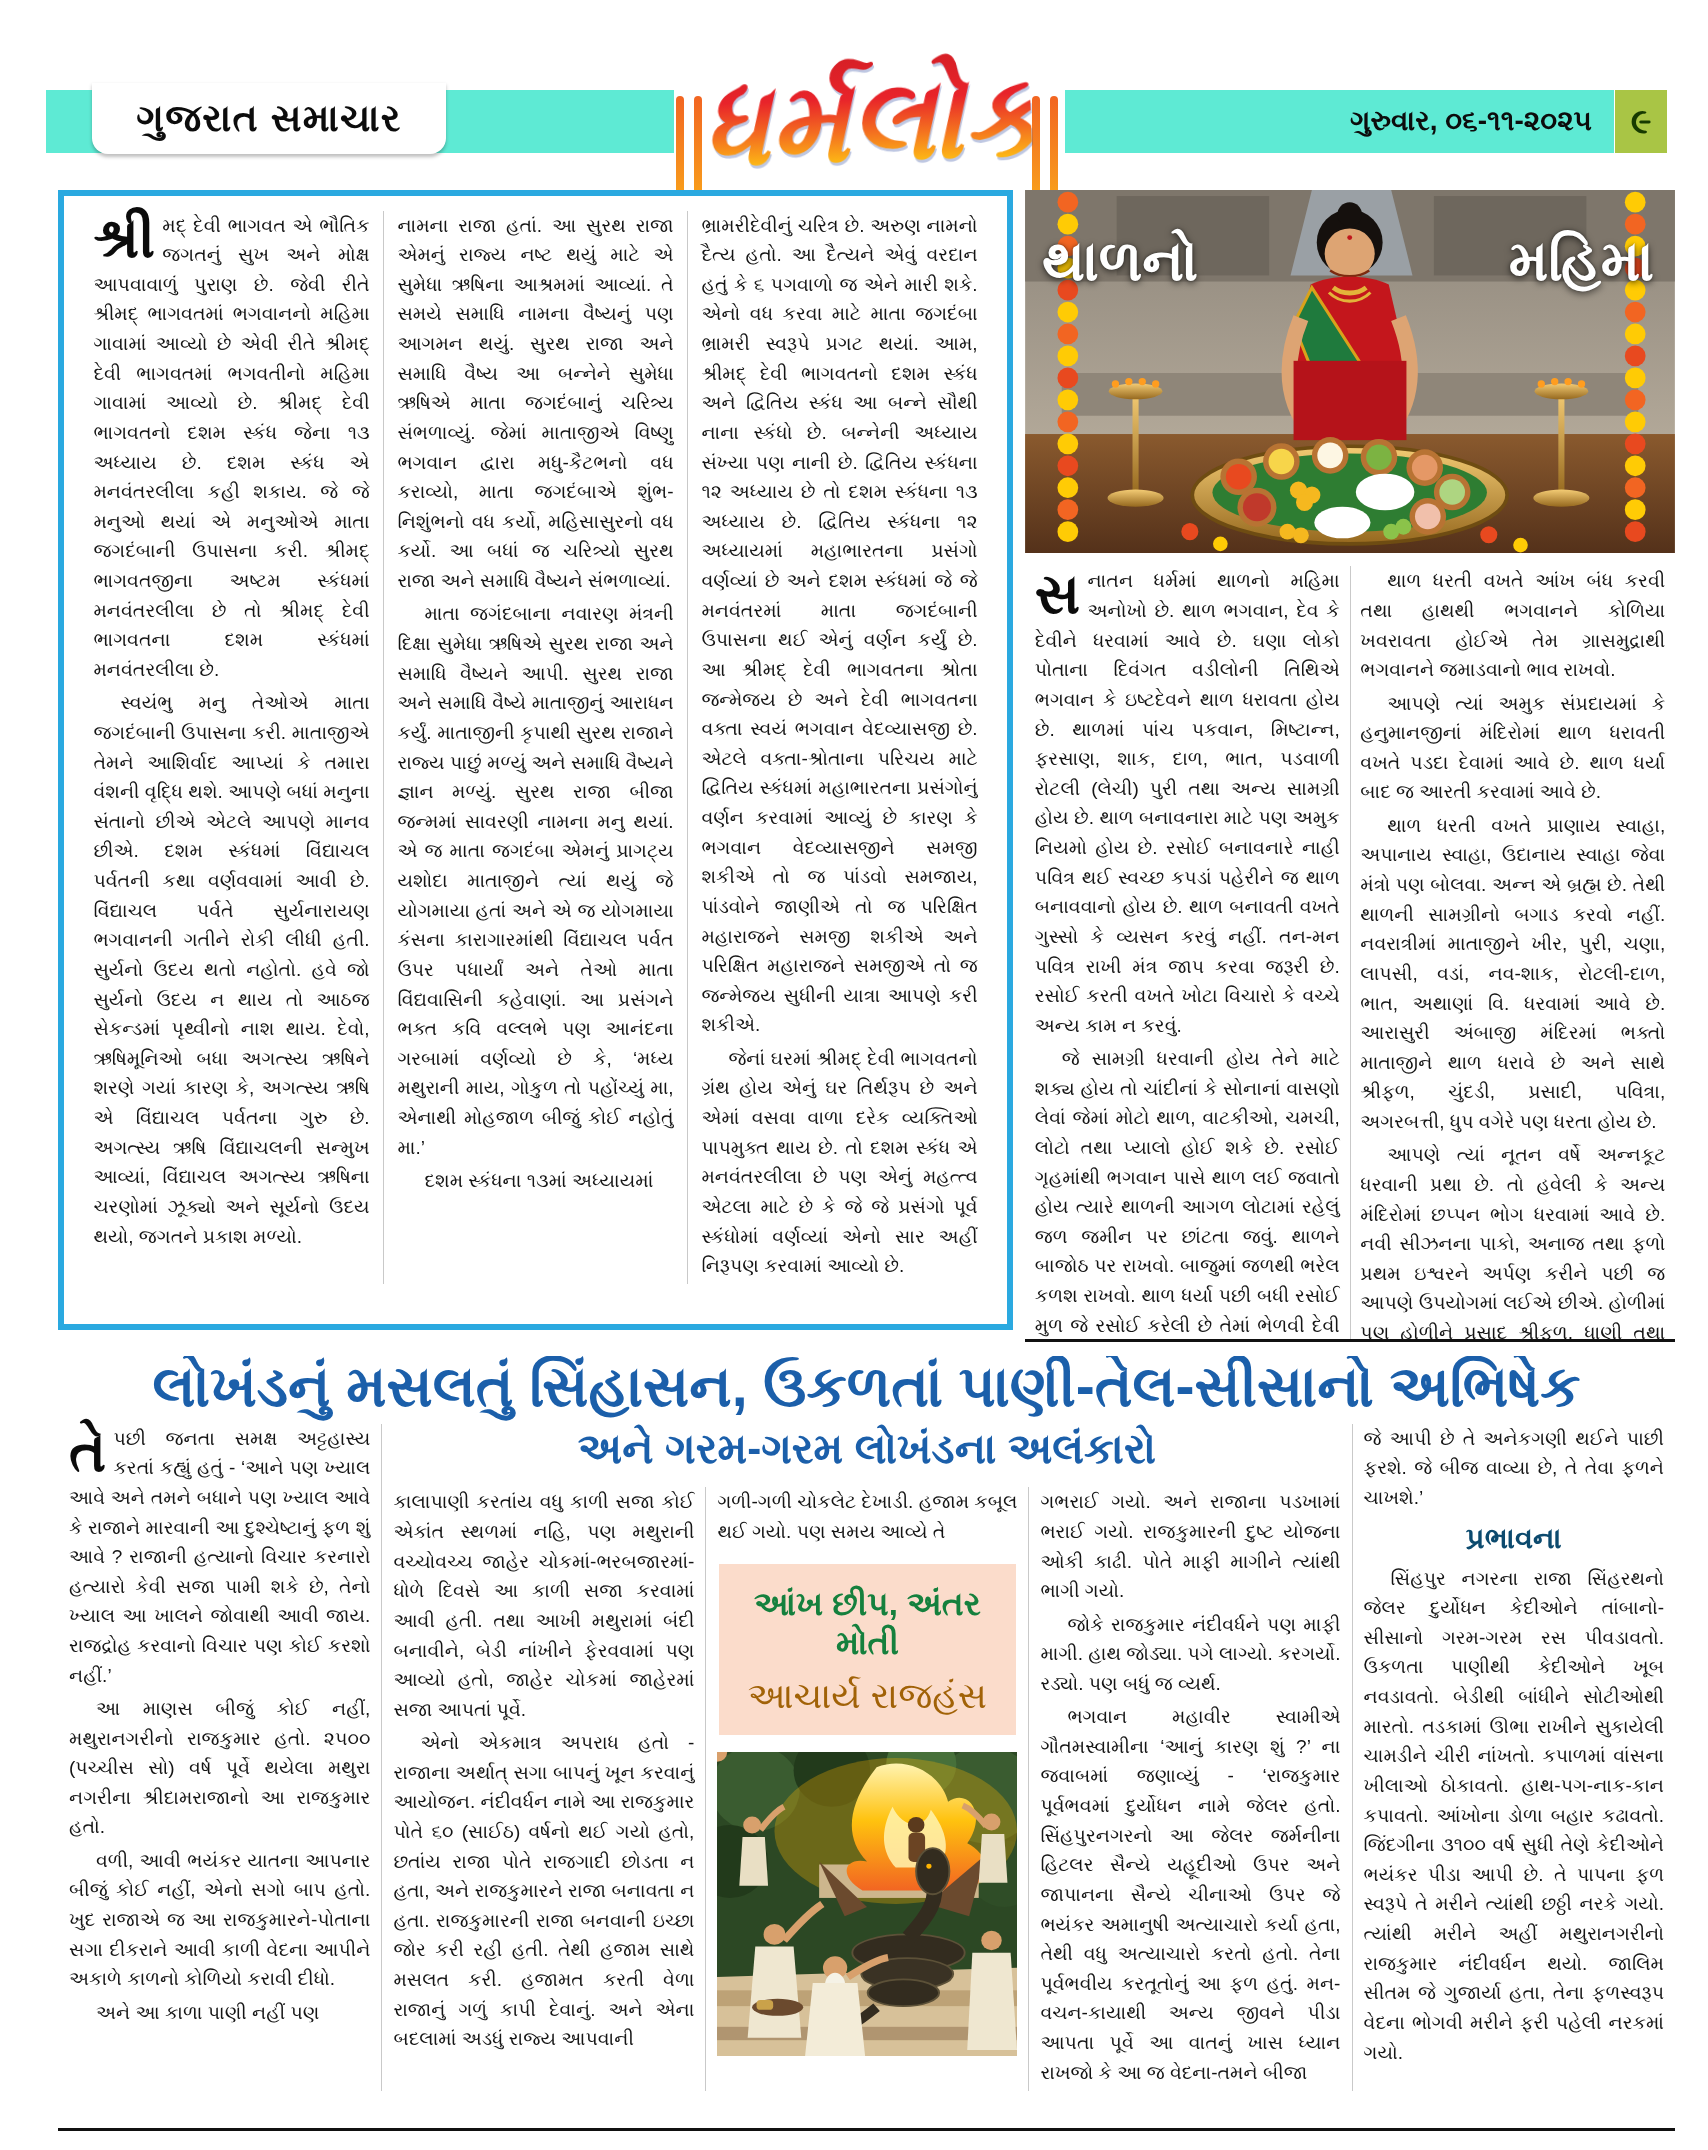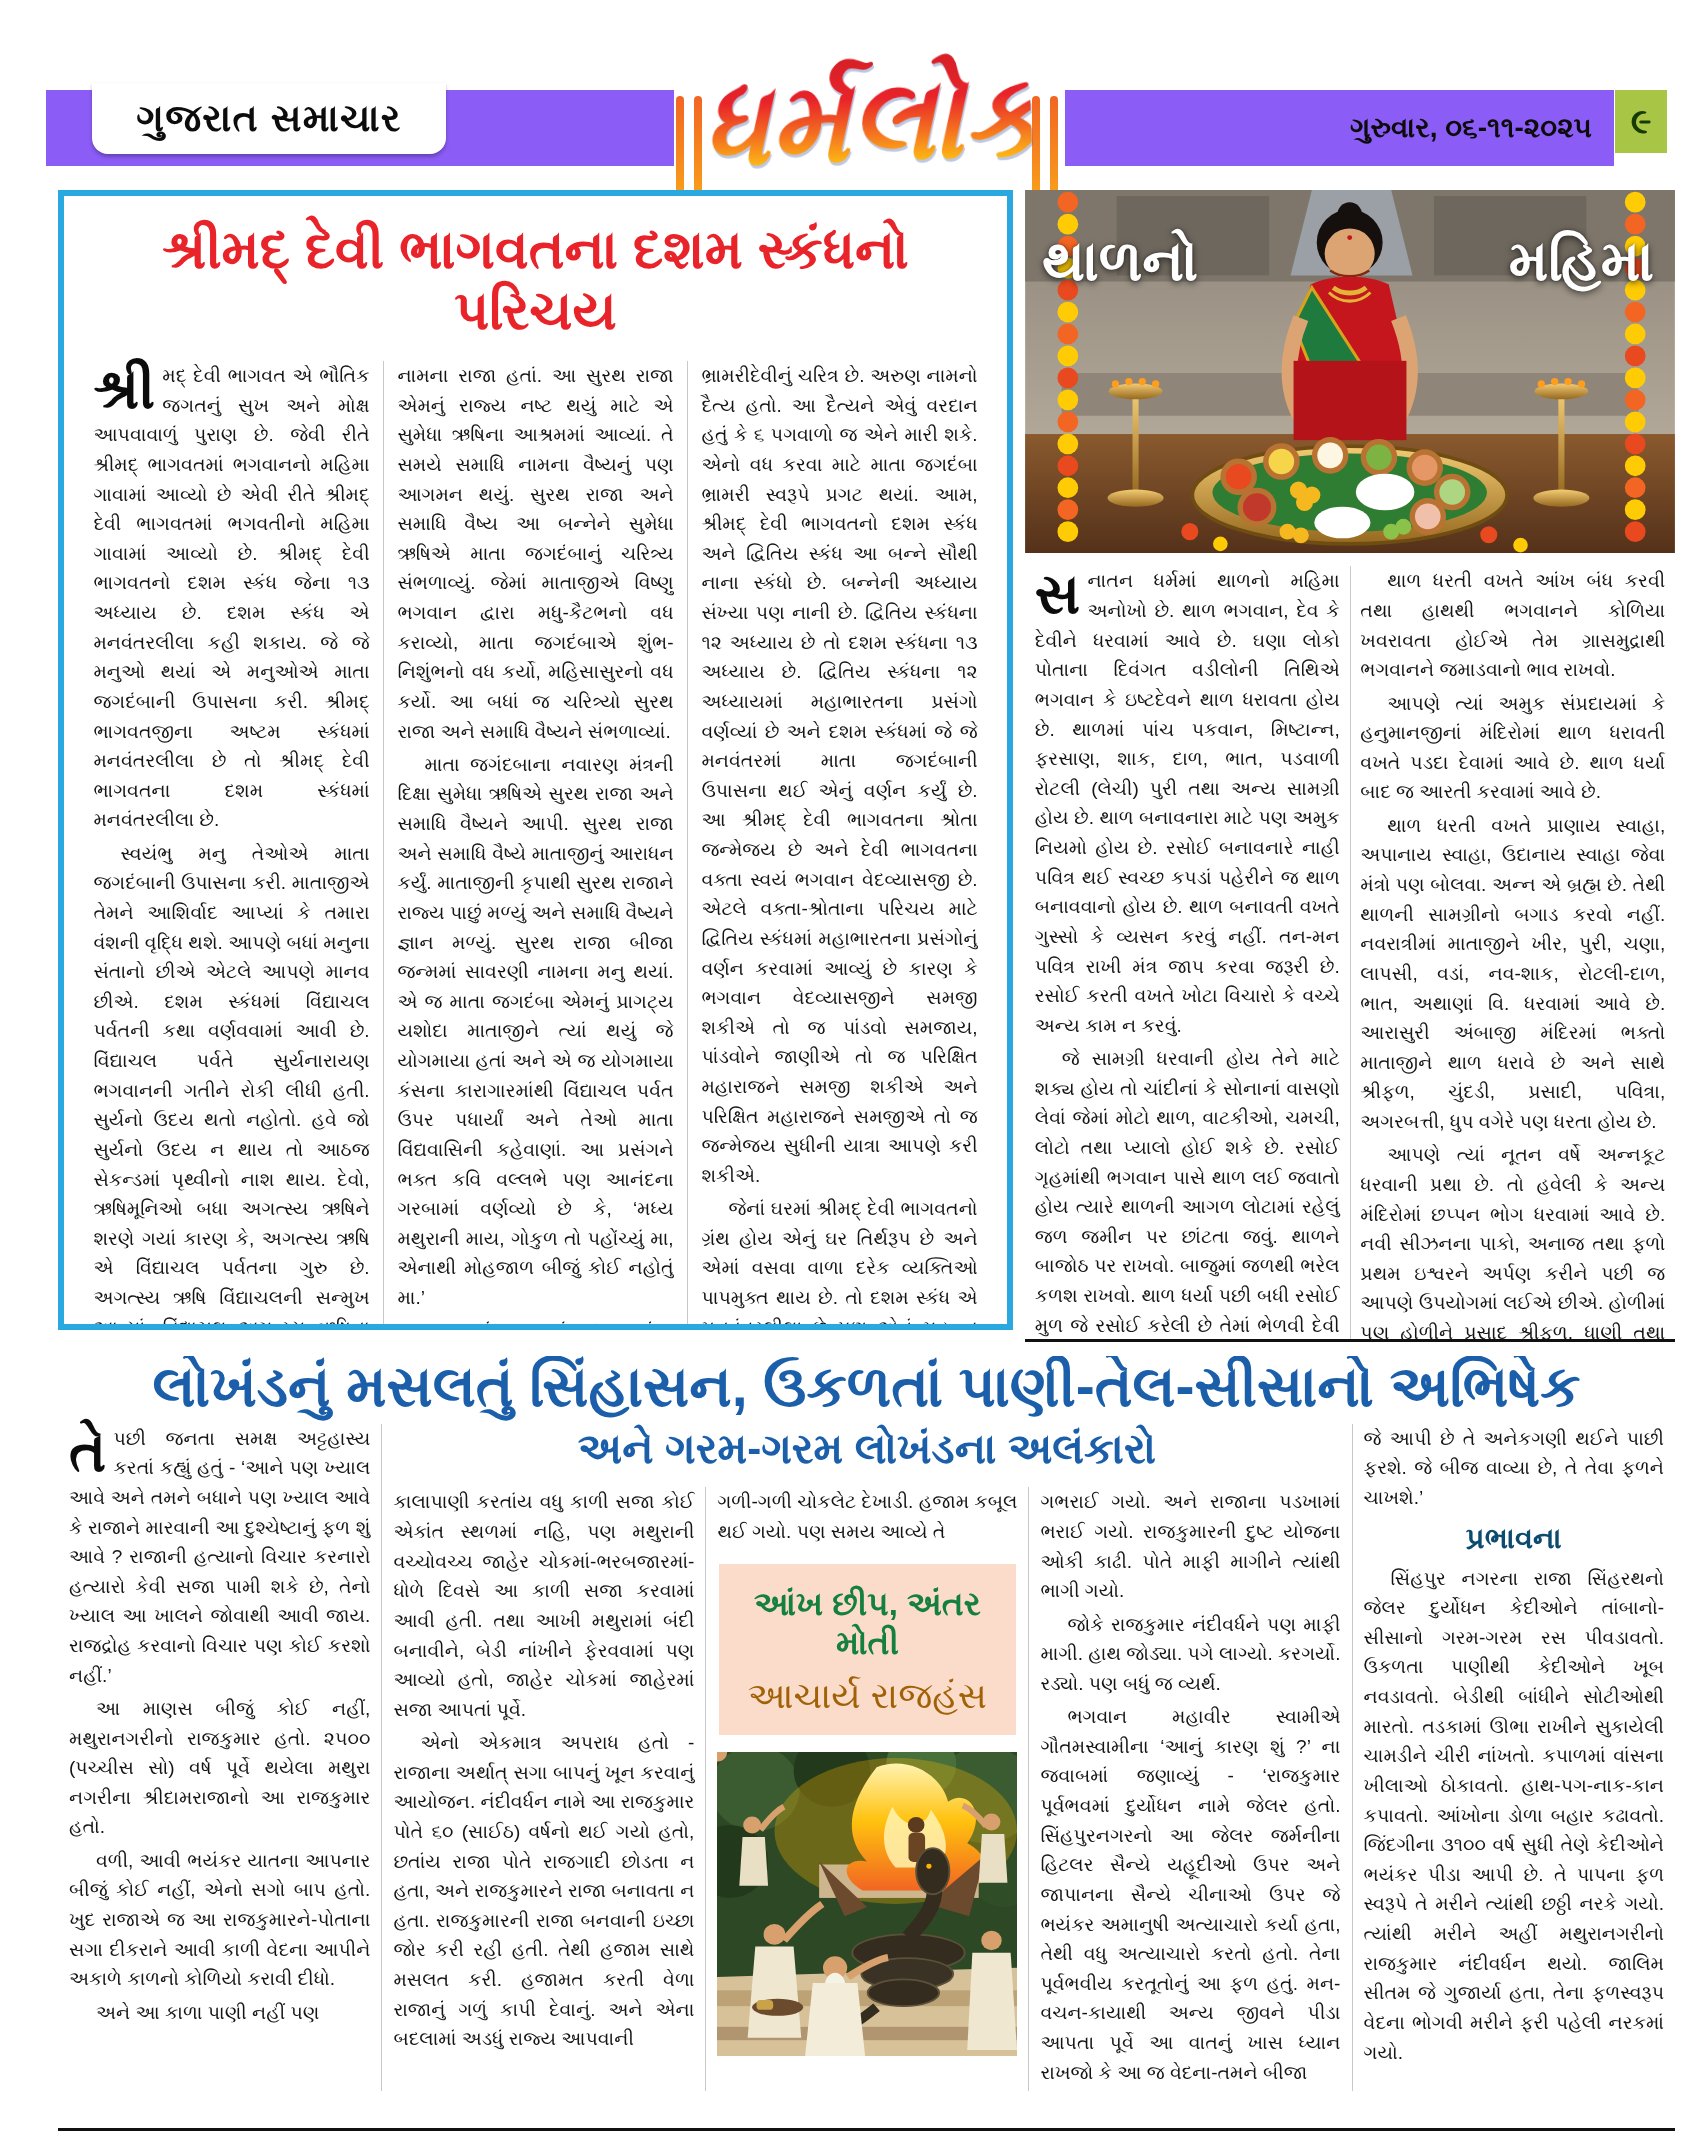--- a/index.html
+++ b/index.html
@@ -1,20 +1,20 @@
 <!DOCTYPE html>
 <html style="font-size:9.8px"><head>
 <meta charset="utf-8">
 <style>
   * { margin:0; padding:0; box-sizing:border-box; }
   html,body { width:1708px; height:2151px; background:#ffffff;
     font-family:"Liberation Sans", sans-serif; color:#121212; overflow:hidden; position:relative; }
 
   
-  .bar { position:absolute; top:90px; height:76px; background:#8b5cf6; }
+  .bar { position:absolute; top:90px; height:63px; background:#5eead4; }
   .bar-left  { left:46px;  width:628px; }
   .bar-right { left:1065px; width:549px; display:flex; align-items:center; justify-content:flex-end; padding-right:22px; }
   .gs-logo { position:absolute; left:92px; top:83px; width:354px; height:71px; background:#ffffff;
     border-radius:0 0 16px 16px; box-shadow:0 2.4px 3.7px rgba(0,0,0,.25); display:flex; align-items:center; justify-content:center;
     font-size:38px; font-weight:800; letter-spacing:1.2px; color:#0c0c0c; }
   .date-txt { font-size:28px; font-weight:800; color:#0c0c0c; }
   .page-green { position:absolute; left:1615px; top:90px; width:52px; height:63px; background:#a9c545;
     display:flex; align-items:center; justify-content:center; font-size:35px; font-weight:800; color:#173a00; }
   .deco { position:absolute; top:96px; display:flex; gap:9.8px; }
   .deco i { display:block; width:8px; height:183px; border-radius:4.3px;
@@ -82,21 +82,20 @@
     <i></i>
     <i></i>
   </div>
 <div class="deco deco-r">
     <i></i>
     <i></i>
   </div>
 <div class="dharmlok">ધર્મલોક</div>
 
 <div class="main-box">
-  <h1>શ્રીમદ્ દેવી ભાગવતના દશમ સ્કંધનો પરિચય</h1>
   <div class="cols3">
     <div class="col">
       <p class="body"><span class="dc">શ્રી</span><span>મદ્ દેવી ભાગવત એ ભૌતિક જગતનું સુખ અને મોક્ષ આપવાવાળું પુરાણ છે. જેવી રીતે શ્રીમદ્ ભાગવતમાં ભગવાનનો મહિમા ગાવામાં આવ્યો છે એવી રીતે શ્રીમદ્ દેવી ભાગવતમાં ભગવતીનો મહિમા ગાવામાં આવ્યો છે. શ્રીમદ્ દેવી ભાગવતનો દશમ સ્કંધ જેના ૧૩ અધ્યાય છે. દશમ સ્કંધ એ મનવંતરલીલા કહી શકાય. જે જે મનુઓ થયાં એ મનુઓએ માતા જગદંબાની ઉપાસના કરી. શ્રીમદ્ ભાગવતજીના અષ્ટમ સ્કંધમાં મનવંતરલીલા છે તો શ્રીમદ્ દેવી ભાગવતના દશમ સ્કંધમાં મનવંતરલીલા છે.</span></p>
       <p class="body ind">સ્વયંભુ મનુ તેઓએ માતા જગદંબાની ઉપાસના કરી. માતાજીએ તેમને આશિર્વાદ આપ્યાં કે તમારા વંશની વૃદ્ધિ થશે. આપણે બધાં મનુના સંતાનો છીએ એટલે આપણે માનવ છીએ. દશમ સ્કંધમાં વિંદ્યાચલ પર્વતની કથા વર્ણવવામાં આવી છે. વિંદ્યાચલ પર્વતે સુર્યનારાયણ ભગવાનની ગતીને રોકી લીધી હતી. સુર્યનો ઉદય થતો નહોતો. હવે જો સુર્યનો ઉદય ન થાય તો આઠજ સેકન્ડમાં પૃથ્વીનો નાશ થાય. દેવો, ઋષિમૂનિઓ બધા અગત્સ્ય ઋષિને શરણે ગયાં કારણ કે, અગત્સ્ય ઋષિ એ વિંદ્યાચલ પર્વતના ગુરુ છે. અગત્સ્ય ઋષિ વિંદ્યાચલની સન્મુખ આવ્યાં, વિંદ્યાચલ અગત્સ્ય ઋષિના ચરણોમાં ઝૂક્યો અને સૂર્યનો ઉદય થયો, જગતને પ્રકાશ મળ્યો.</p>
 
     </div>
     <div class="col">
       <p class="body">નામના રાજા હતાં. આ સુરથ રાજા એમનું રાજ્ય નષ્ટ થયું માટે એ સુમેધા ઋષિના આશ્રમમાં આવ્યાં. તે સમયે સમાધિ નામના વૈષ્યનું પણ આગમન થયું. સુરથ રાજા અને સમાધિ વૈષ્ય આ બન્નેને સુમેધા ઋષિએ માતા જગદંબાનું ચરિત્ર્ય સંભળાવ્યું. જેમાં માતાજીએ વિષ્ણુ ભગવાન દ્વારા મધુ-કૈટભનો વધ કરાવ્યો, માતા જગદંબાએ શુંભ-નિશુંભનો વધ કર્યો, મહિસાસુરનો વધ કર્યો. આ બધાં જ ચરિત્ર્યો સુરથ રાજા અને સમાધિ વૈષ્યને સંભળાવ્યાં.</p>
       <p class="body ind">માતા જગંદબાના નવારણ મંત્રની દિક્ષા સુમેધા ઋષિએ સુરથ રાજા અને સમાધિ વૈષ્યને આપી. સુરથ રાજા અને સમાધિ વૈષ્યે માતાજીનું આરાધન કર્યું. માતાજીની કૃપાથી સુરથ રાજાને રાજ્ય પાછું મળ્યું અને સમાધિ વૈષ્યને જ્ઞાન મળ્યું. સુરથ રાજા બીજા જન્મમાં સાવરણી નામના મનુ થયાં. એ જ માતા જગદંબા એમનું પ્રાગટ્ય યશોદા માતાજીને ત્યાં થયું જે યોગમાયા હતાં અને એ જ યોગમાયા કંસના કારાગારમાંથી વિંદ્યાચલ પર્વત ઉપર પધાર્યાં અને તેઓ માતા વિંદ્યવાસિની કહેવાણાં. આ પ્રસંગને ભક્ત કવિ વલ્લભે પણ આનંદના ગરબામાં વર્ણવ્યો છે કે, ‘મધ્ય મથુરાની માય, ગોકુળ તો પહોંચ્યું મા, એનાથી મોહજાળ બીજું કોઈ નહોતું મા.’</p>
       <p class="body ind">દશમ સ્કંધના ૧૩માં અધ્યાયમાં</p>

